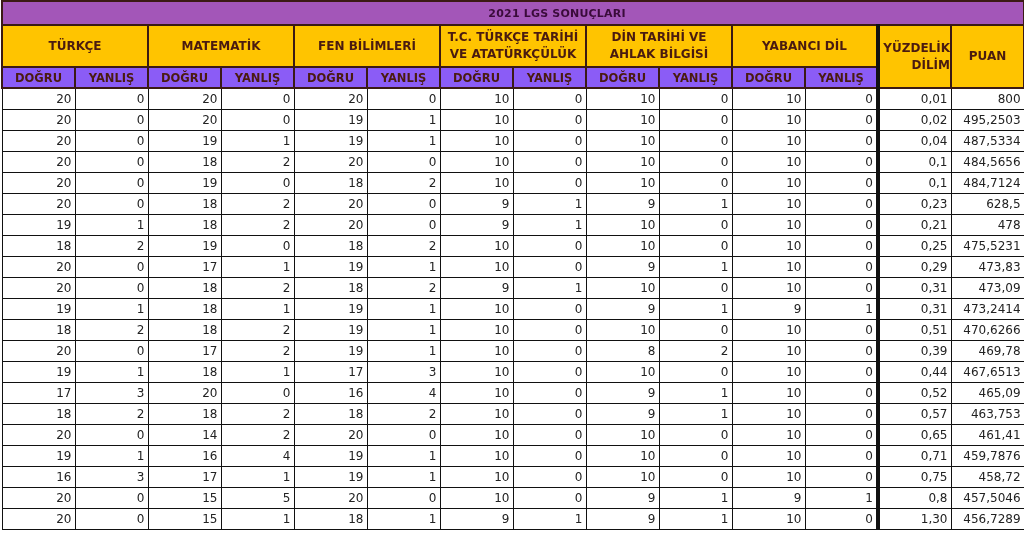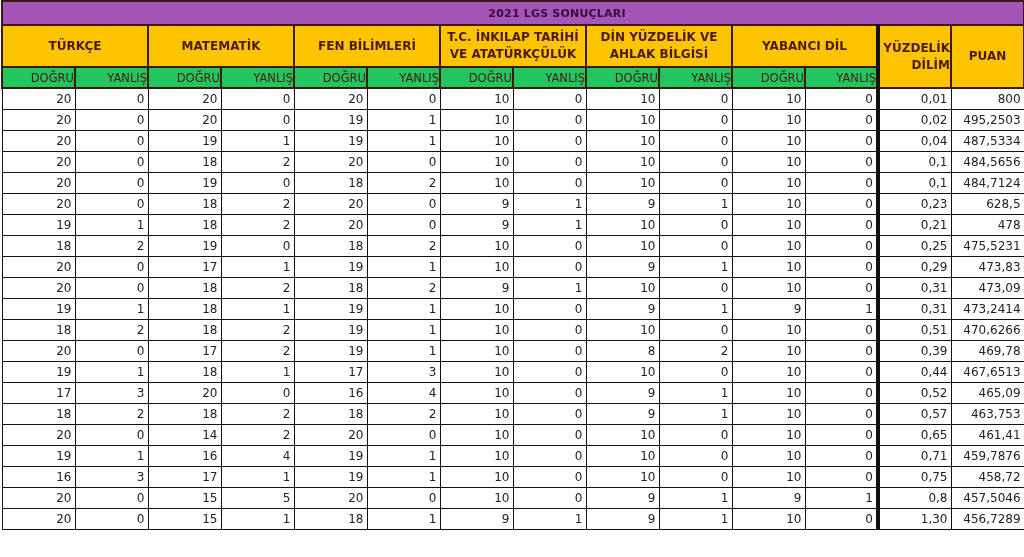--- a/index.html
+++ b/index.html
@@ -4,21 +4,21 @@
 <style>
   html, body { margin:0; padding:0; background:#ffffff; }
   body { width:1024px; height:557px; overflow:hidden; font-family:"DejaVu Sans", sans-serif; }
   .wrap { position:relative; width:876px; margin-left:1px; }
   table { border-collapse:collapse; table-layout:fixed; width:1022px; }
   col.c { width:73px; }
   td, th { padding:0; }
   .title { background:#a356b8; color:#3a0b3a; font-weight:bold; font-size:11px; height:22px; text-align:center; border:2px solid #3b1a14; letter-spacing:0.2px; }
   .title span { position:relative; left:44px; }
   .grp { background:#ffc400; color:#4a1b10; font-weight:bold; font-size:12px; height:40px; text-align:center; border:2px solid #3b1a14; line-height:17px; }
-  .sub { background:#22c55e; color:#4a1b10; font-weight:normal; font-size:11.5px; height:19px; text-align:right; border:2px solid #3b1a14; }
+  .sub { background:#8b5cf6; color:#4a1b10; font-weight:bold; font-size:11.5px; height:19px; text-align:center; border:2px solid #3b1a14; }
   .tall { background:#ffc400; color:#4a1b10; font-weight:bold; font-size:12px; text-align:center; border:2px solid #3b1a14; line-height:17px; }
   tbody td { border:1.5px solid #111; height:20px; font-size:12px; color:#222; text-align:right; padding-right:3px; background:#fff; }
   .thick-l { border-left:4px solid #111 !important;text-align:right; }
 </style>
 </head>
 <body>
 
 <div class="wrap">
 <table>
   <colgroup>
@@ -38,22 +38,22 @@
         <col style="width:73px">
   </colgroup>
   <thead>
     <tr>
       <th colspan="14" class="title"><span>2021 LGS SONUÇLARI</span></th>
     </tr>
     <tr>
       <th colspan="2" class="grp">TÜRKÇE</th>
       <th colspan="2" class="grp">MATEMATİK</th>
       <th colspan="2" class="grp">FEN BİLİMLERİ</th>
-      <th colspan="2" class="grp">T.C. İNKILAP TARİHİ VE ATATÜRKÇÜLÜK</th>
-      <th colspan="2" class="grp">DİN YÜZDELİK VE AHLAK BİLGİSİ</th>
+      <th colspan="2" class="grp">T.C. TÜRKÇE TARİHİ VE ATATÜRKÇÜLÜK</th>
+      <th colspan="2" class="grp">DİN TARİHİ VE AHLAK BİLGİSİ</th>
       <th colspan="2" class="grp">YABANCI DİL</th>
       <th rowspan="2" class="tall thick-l">YÜZDELİK DİLİM</th>
       <th rowspan="2" class="tall">PUAN</th>
     </tr>
     <tr>
       <th class="sub">DOĞRU</th>
       <th class="sub">YANLIŞ</th>
       <th class="sub">DOĞRU</th>
       <th class="sub">YANLIŞ</th>
       <th class="sub">DOĞRU</th>

